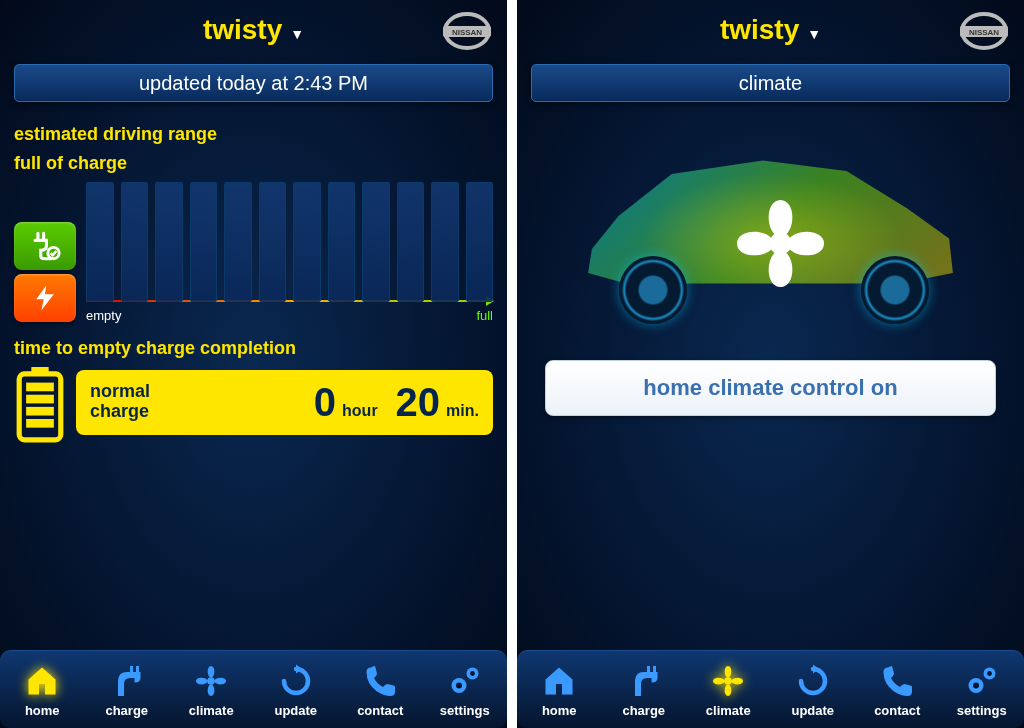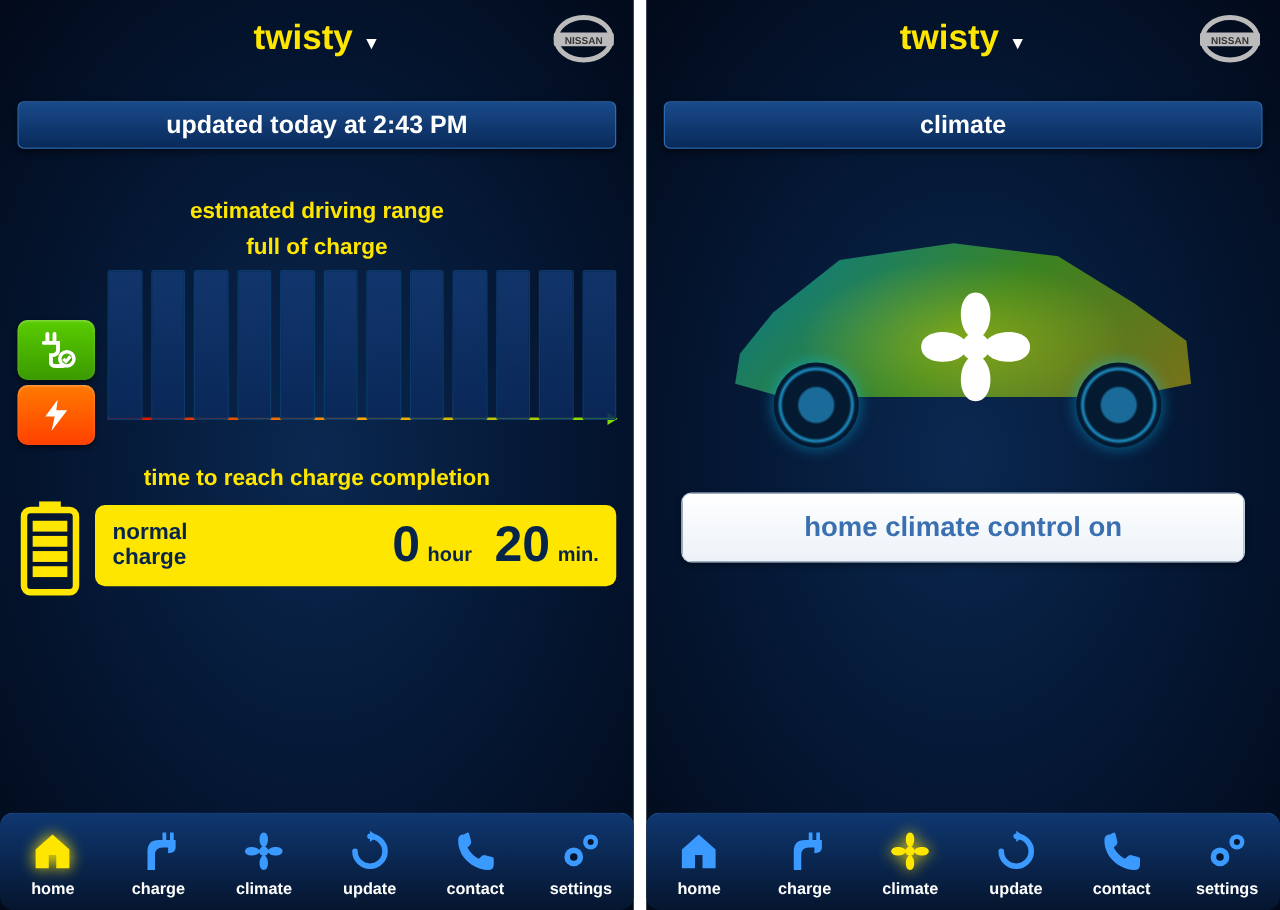--- a/index.html
+++ b/index.html
@@ -38,43 +38,42 @@
     margin-left: 8px;
   }
   .logo {
     position: absolute;
     right: 12px;
     top: 10px;
     width: 56px;
     height: 42px;
   }
   .banner {
-    margin: 21px 14px;
+    margin: 4px 14px;
     height: 38px;
     background: linear-gradient(to bottom, #1a4a8a, #082a5a);
     border: 1px solid #2a6ab0;
     border-radius: 5px;
     display: flex;
     align-items: center;
     justify-content: center;
     color: #fff;
     font-size: 20px;
-    font-weight: bold;
+    font-weight: normal;
     box-shadow: 0 2px 6px rgba(0,0,0,0.5);
   }
   .content {
     flex: 1;
     padding: 10px 14px;
     position: relative;
   }
   .section-label {
     color: #ffe600;
     font-size: 18px;
     font-weight: bold;
-    text-align: center;
     margin: 8px 0;
   }
   .range-row {
     display: flex;
     align-items: center;
     gap: 8px;
     margin-bottom: 6px;
   }
   .ac-toggle {
     background: linear-gradient(to bottom, #3a9aff, #1a6ad0);
@@ -394,24 +393,28 @@
             <div class="soc-bar-col">
               <div class="soc-bar-bg"></div>
               <div class="soc-bar-fill" style="height: 98%; background: rgb(72, 238, 0);"></div>
             </div>
             <div class="soc-bar-col">
               <div class="soc-bar-bg"></div>
               <div class="soc-bar-fill" style="height: 100%; background: rgb(48, 238, 0);"></div>
             </div>
           </div>
         <div class="arrow-line"></div>
+        <div class="soc-axis">
+          <span>empty</span>
+          <span>full</span>
+        </div>
       </div>
     </div>
 
-    <div class="section-label" style="margin-top:16px">time to reach charge completion</div>
+    <div class="section-label" style="margin-top:16px">time to empty charge completion</div>
     <div class="charge-time-row">
       <span class="battery-icon-big">
         <svg viewBox="0 0 30 44">
             <rect x="10" y="0" width="10" height="4" fill="#ffe600"></rect>
             <rect x="3" y="4" width="24" height="38" rx="3" fill="none" stroke="#ffe600" stroke-width="3"></rect>
             <rect x="7" y="9" width="16" height="5" fill="#ffe600"></rect>
             <rect x="7" y="16" width="16" height="5" fill="#ffe600"></rect>
             <rect x="7" y="23" width="16" height="5" fill="#ffe600"></rect>
             <rect x="7" y="30" width="16" height="5" fill="#ffe600"></rect>
           </svg>

